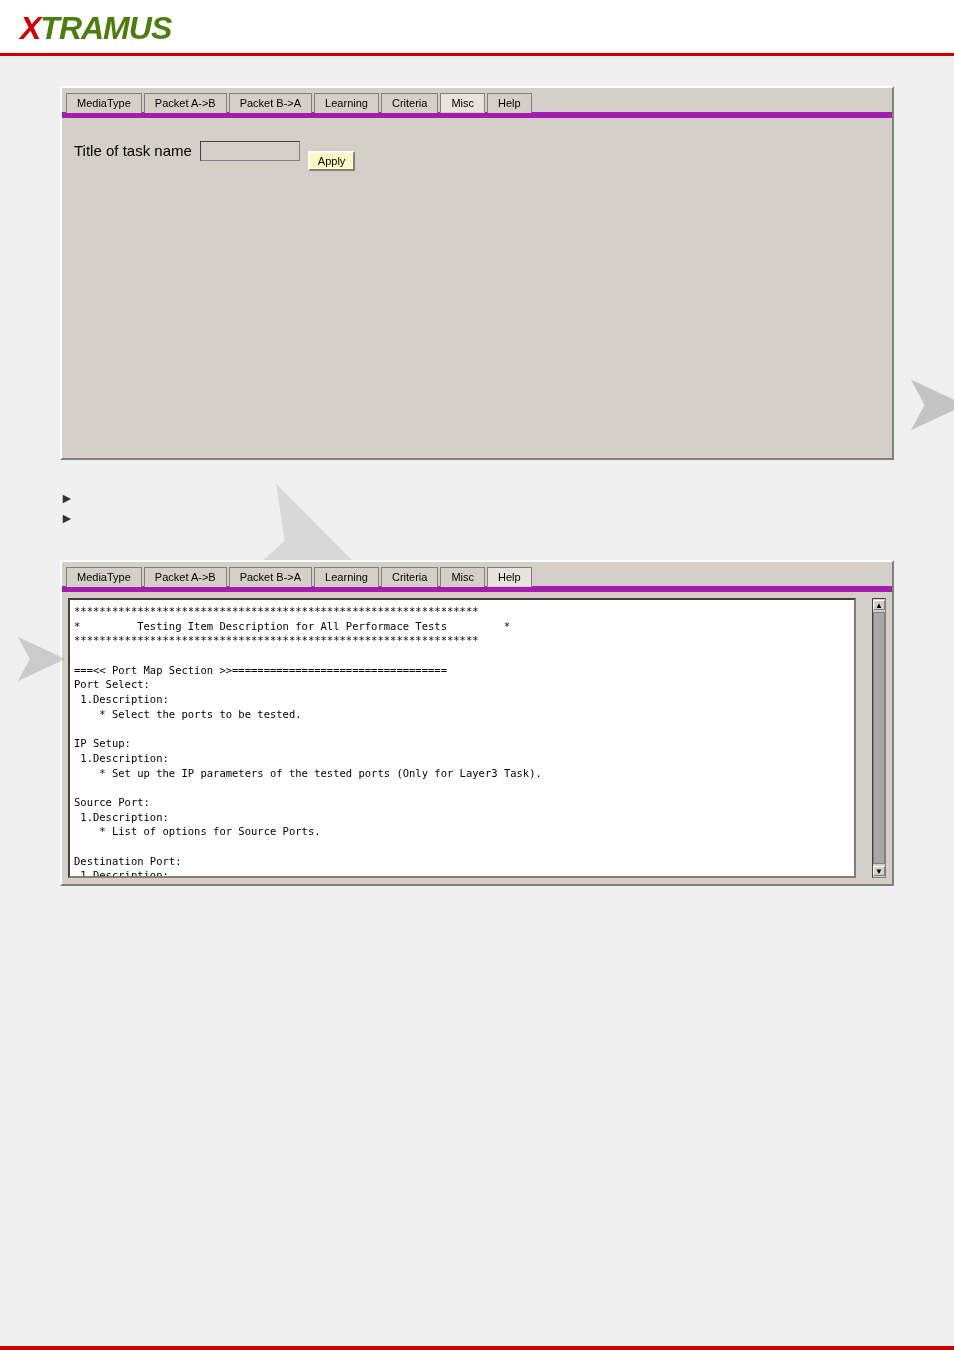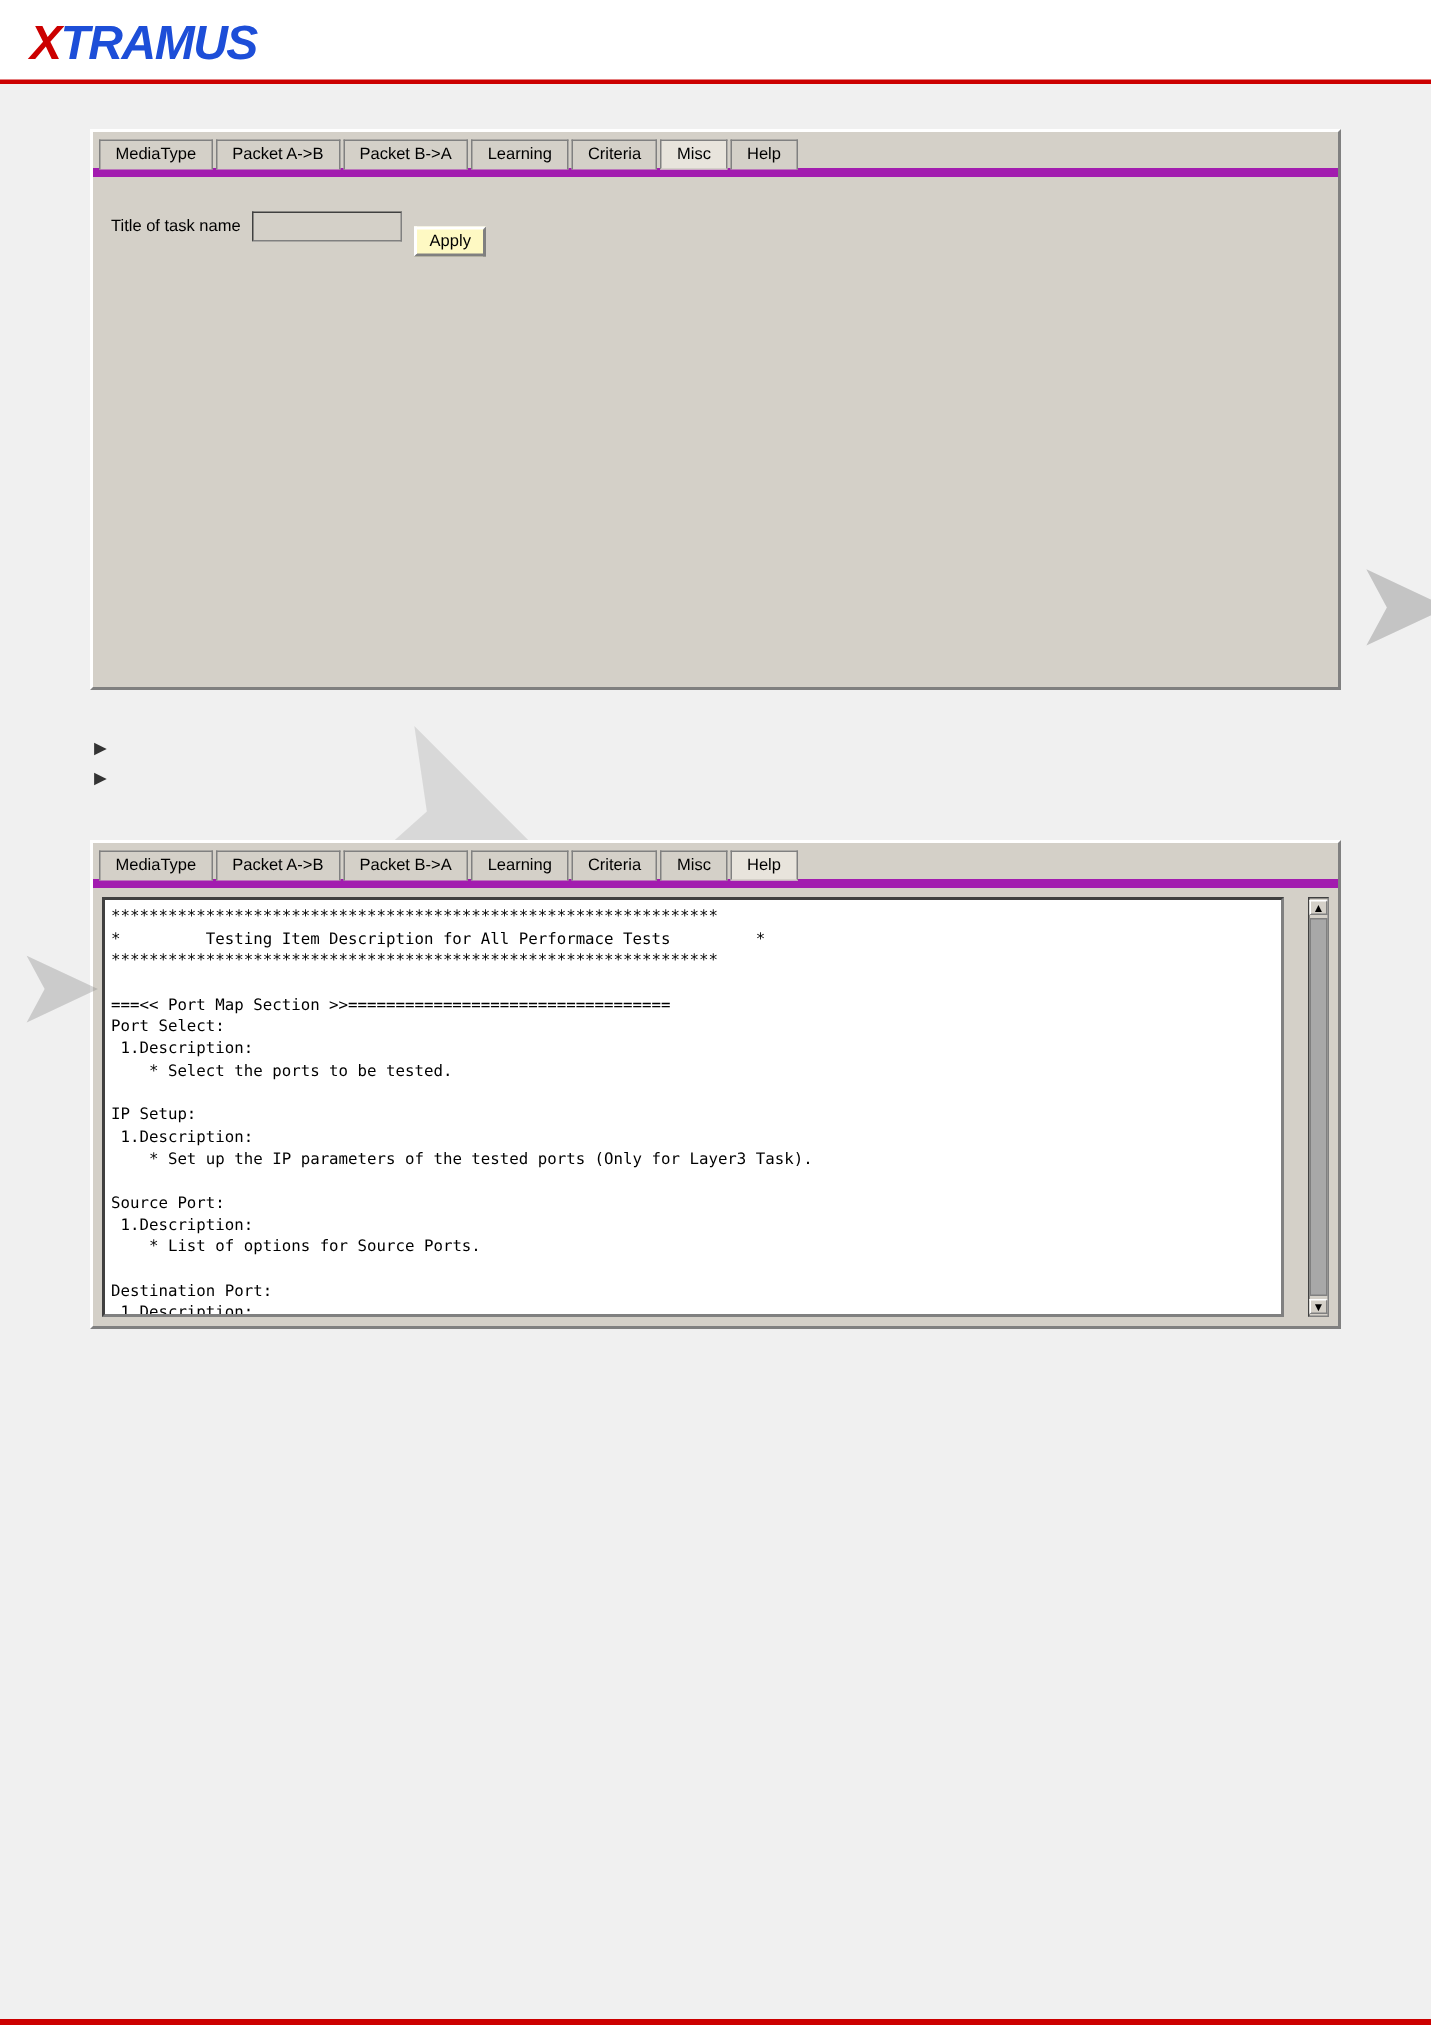--- a/index.html
+++ b/index.html
@@ -25,21 +25,21 @@
       font-size: 32px;
       font-weight: bold;
       color: #cc0000;
       font-style: italic;
       letter-spacing: -1px;
     }
     .logo-x {
       color: #cc0000;
     }
     .logo-rest {
-      color: #1d4ed8;
+      color: #4d7c0f;
     }
 
     
     .content-area {
       padding: 30px 60px;
     }
 
     
     .panel {
       background: #d4d0c8;
@@ -91,21 +91,21 @@
       padding: 12px;
     }
 
     .task-name-row {
       display: flex;
       align-items: center;
       gap: 8px;
     }
 
     .task-name-label {
-      font-size: 11px;
+      font-size: 15px;
     }
 
     .task-name-input {
       width: 100px;
       height: 20px;
       background: #d4d0c8;
       border: 1px solid #808080;
       border-top-color: #404040;
       border-left-color: #404040;
     }

